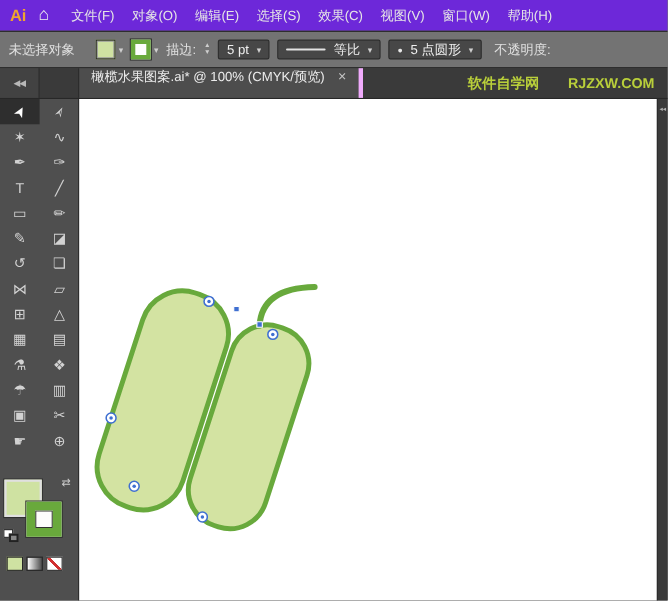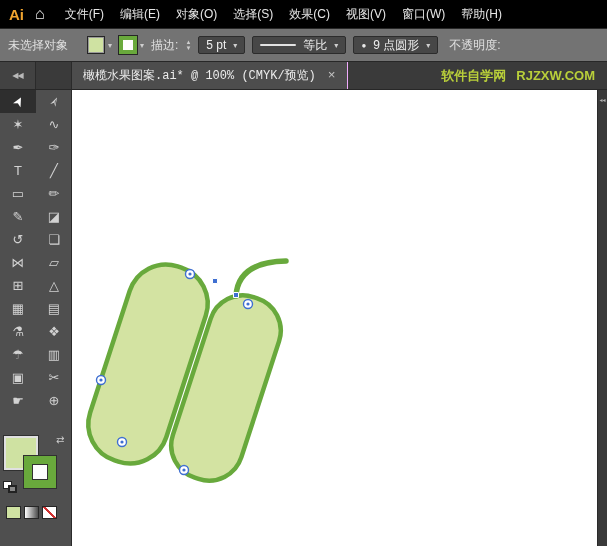--- a/index.html
+++ b/index.html
@@ -4,21 +4,21 @@
 <style>
   * { box-sizing: border-box; margin: 0; padding: 0; }
   html,body { width:607px; height:546px; overflow:hidden; }
   body {
     display:flex; flex-direction:column;
     background:#3e3e3e;
     font-family:"Liberation Sans","DejaVu Sans",sans-serif;
     user-select:none;
   }
   
-  .menubar { height:28px; flex:0 0 28px; background:#000000; display:flex; align-items:center;
+  .menubar { height:28px; flex:0 0 28px; background:#6d28d9; display:flex; align-items:center;
              color:#e6e6e6; font-size:12px; white-space:nowrap; }
   .logo { color:#efa42f; font-weight:bold; font-size:15px; padding:0 9px 0 9px; }
   .home-icon { font-size:16px; padding:0 12px 0 2px; color:#eee; }
   .menu-item { line-height:28px; padding:0 8px; cursor:default; }
   
   .controlbar { height:34px; flex:0 0 34px; background:#737373;
                 border-top:1px solid #272727; border-bottom:1px solid #272727;
                 display:flex; align-items:center; gap:7px; padding:0 8px;
                 color:#e0e0e0; font-size:12px; white-space:nowrap; overflow:hidden; }
   .cb-status { margin-right:12px; }
@@ -31,25 +31,25 @@
            display:flex; align-items:center; gap:7px; padding:0 7px; color:#f0f0f0; }
   .profile-line { width:36px; height:2px; background:#e2e2e2; border-radius:1px; }
   .brush-dot { font-size:8px; color:#e8e8e8; }
   .cb-opacity { margin-left:4px; }
   
   .tabbar { height:28px; flex:0 0 28px; background:#3a3a3a; display:flex; align-items:stretch;
             border-bottom:1px solid #272727; font-size:12px; }
   .collapse-box { width:36px; display:flex; align-items:center; justify-content:center;
                   color:#b8b8b8; font-size:8px; letter-spacing:-1px; background:#424242;
                   border-right:1px solid #2a2a2a; }
-  .doc-tab { margin-left:35px; background:#4d4d4d; display:flex; align-items:center; gap:12px;
-             padding:0 11px; color:#ececec; border-right:1px solid #f0abfc; border-left:1px solid #2a2a2a;font-family:Liberation Mono, monospace; }
+  .doc-tab { margin-left:35px; background:#4d4d4d; display:flex; align-items:flex-start; gap:12px;
+             padding:0 11px; color:#ececec; border-right:4px solid #f0abfc; border-left:1px solid #2a2a2a; }
   .tab-close { color:#c4c4c4; font-size:13px; cursor:default; }
   .tab-spacer { flex:1; }
-  .watermark { display:flex; align-items:center; gap:10px; padding-right:12px; font-weight:bold; font-size:13px; }
+  .watermark { display:flex; align-items:center; gap:26px; padding-right:12px; font-weight:bold; font-size:13px; }
   
   .main { flex:1; display:flex; min-height:0; }
   .toolbar { width:72px; flex:0 0 72px; background:#4f4f4f; border-right:1px solid #2a2a2a;
              display:flex; flex-direction:column; }
   .tools { display:grid; grid-template-columns:36px 36px; }
   .tool-btn { height:23px; display:flex; align-items:center; justify-content:center;
               color:#d2d2d2; font-size:13px; cursor:default; }
   .tool-btn.active { background:#2e2e2e; color:#ffffff; }
   [data-name="selection-tool"] span, [data-name="direct-selection-tool"] span
     { display:inline-block; transform:rotate(-62deg); }
@@ -74,22 +74,22 @@
                 color:#b0b0b0; font-size:6px; text-align:center; padding-top:6px; }
 </style>
 </head>
 <body>
 
 <div class="menubar" data-name="menu-bar">
   <span class="logo" data-name="illustrator-logo">Ai</span>
   <span class="home-icon" data-name="home-icon">⌂</span>
   <div data-name="menubar-menus" style="display:flex;text-align:center;">
       <div class="menu-item" data-name="menu-file">文件(F)</div>
+      <div class="menu-item" data-name="menu-object">对象(O)</div>
       <div class="menu-item" data-name="menu-edit">编辑(E)</div>
-      <div class="menu-item" data-name="menu-object">对象(O)</div>
       <div class="menu-item" data-name="menu-select">选择(S)</div>
       <div class="menu-item" data-name="menu-effect">效果(C)</div>
       <div class="menu-item" data-name="menu-view">视图(V)</div>
       <div class="menu-item" data-name="menu-window">窗口(W)</div>
       <div class="menu-item" data-name="menu-help">帮助(H)</div>
     </div>
 </div>
 
 <div class="controlbar" data-name="control-bar">
   <span class="cb-status" data-name="selection-status">未选择对象</span>
@@ -116,21 +116,21 @@
   </div>
 
   <div class="field" data-name="width-profile-dropdown">
     <span class="profile-line" data-name="uniform-profile-icon"></span>
     <span data-name="width-profile-value">等比</span>
     <span class="caret" data-name="chevron-down-icon">▾</span>
   </div>
 
   <div class="field" data-name="brush-definition-dropdown">
     <span class="brush-dot" data-name="round-brush-icon">●</span>
-    <span data-name="brush-definition-value">9 点圆形</span>
+    <span data-name="brush-definition-value">5 点圆形</span>
     <span class="caret" data-name="chevron-down-icon">▾</span>
   </div>
 
   <span class="cb-opacity" data-name="opacity-label">不透明度:</span>
 </div>
 
 <div class="tabbar" data-name="document-tab-bar">
   <div class="collapse-box" data-name="panel-collapse-button">
     <span data-name="collapse-arrows-icon">◀◀</span>
   </div>

